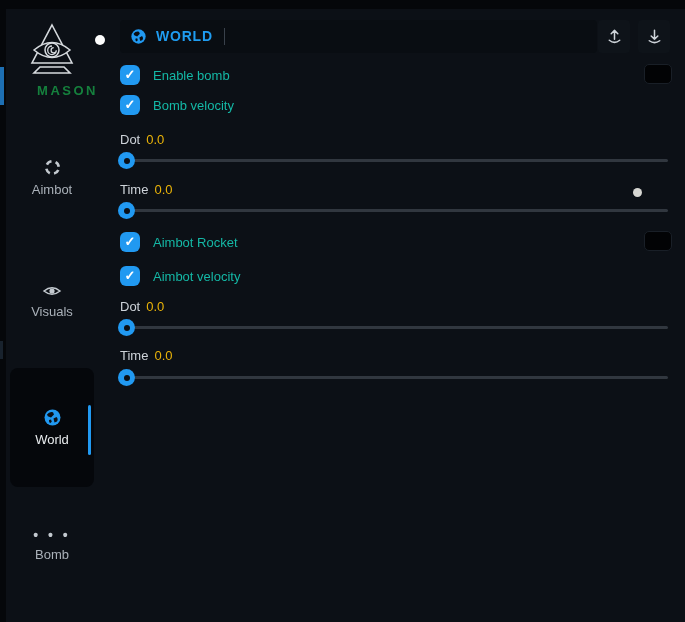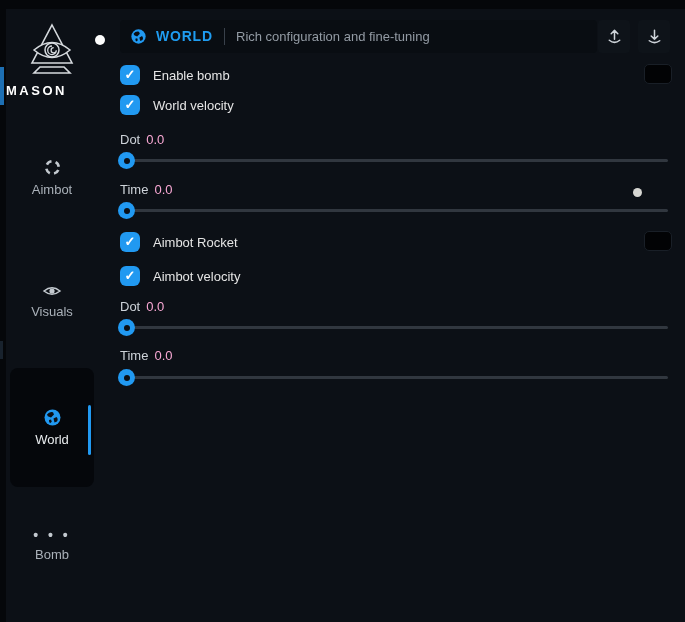--- a/index.html
+++ b/index.html
@@ -7,22 +7,22 @@
   .stage { position:relative; width:685px; height:622px; background:#05070a; overflow:hidden; }
   .app { position:absolute; left:6px; top:9px; width:679px; height:613px; background:#0c1016; }
 
   
   .edge-blue { position:absolute; left:0; top:67px; width:4px; height:38px; background:#1d6fb3; }
   .edge-gray { position:absolute; left:0; top:341px; width:3px; height:18px; background:#18222d; }
 
   
   .sidebar { position:absolute; left:0; top:0; width:105px; height:613px; }
   .logo-art { position:absolute; left:23px; top:14px; }
-  .logo-text { position:absolute; left:0; top:74px; width:92px; text-align:left;
-               color:#ffffff; font-size:13px; font-weight:bold; letter-spacing:2.5px; }
+  .logo-text { position:absolute; left:0; top:74px; width:92px; text-align:right;
+               color:#15803d; font-size:13px; font-weight:bold; letter-spacing:2.5px; }
   .nav-item { position:absolute; left:0; width:92px; text-align:center; cursor:pointer; }
   .nav-icon { display:block; margin:0 auto 5px auto; }
   .nav-label { color:#aab1b9; font-size:13px; }
   .nav-aimbot { top:149px; }
   .nav-visuals { top:274px; }
   .nav-world { top:399px; }
   .nav-world .nav-label { color:#e9ecef; }
   .nav-misc { top:521px; }
   .selected-box { position:absolute; left:4px; top:359px; width:84px; height:119px;
                   background:#05070b; border-radius:8px; }
@@ -44,29 +44,29 @@
   .header-sub { position:absolute; left:116px; top:0; line-height:33px; color:#939ba4; font-size:13px; }
   .icon-btn { position:absolute; top:11px; width:32px; height:33px; background:#0e1319;
               border-radius:4px; cursor:pointer; display:flex; align-items:center; justify-content:center; }
   .btn-upload { left:592px; }
   .btn-download { left:632px; }
 
   
   .checkbox-row { position:absolute; left:114px; height:20px; display:flex; align-items:center; }
   .checkbox { width:20px; height:20px; border-radius:6px; background:#2199f1; color:#fff;
               font-size:13px; font-weight:bold; text-align:center; line-height:20px; cursor:pointer; }
-  .cb-label { margin-left:13px; color:#e5e5e5; font-size:13px; }
+  .cb-label { margin-left:13px; color:#14b8a6; font-size:13px; }
   .cr1 { top:56px; } .cr2 { top:86px; } .cr5 { top:223px; } .cr6 { top:257px; }
 
   .swatch { position:absolute; left:638px; width:28px; height:20px; background:#020305;
             border:1px solid #191f27; border-radius:5px; cursor:pointer; }
   .sw1 { top:55px; } .sw2 { top:222px; }
 
   .slider-label { position:absolute; left:114px; height:16px; font-size:13px; color:#ced3d9; }
-  .slider-label .val { color:#f9a8d4; margin-left:6px; }
+  .slider-label .val { color:#eab308; margin-left:6px; }
   .sl1 { top:123px; } .sl2 { top:173px; } .sl3 { top:290px; } .sl4 { top:339px; }
 
   .slider { position:absolute; left:114px; width:548px; height:17px; cursor:pointer; }
   .track { position:absolute; left:0; top:7px; width:100%; height:3px; background:#31373f; border-radius:2px; }
   .handle { position:absolute; left:-2px; top:0; width:17px; height:17px; border-radius:50%;
             background:#2199f1; cursor:pointer; }
   .handle::after { content:""; position:absolute; left:5.5px; top:5.5px; width:6px; height:6px;
                    border-radius:50%; background:#0b0f15; }
   .sd1 { top:143px; } .sd2 { top:193px; } .sd3 { top:310px; } .sd4 { top:360px; }
 </style>
@@ -128,21 +128,20 @@
 
     <div class="header-panel">
       <svg class="header-globe" width="17" height="17" viewBox="0 0 19 19">
         <circle cx="9.5" cy="9.5" r="8" fill="#2199f1"></circle>
         <path d="M4 6.5 Q6.5 3 10 4.2 L11 6.5 L8 9.5 L4.8 8.2 Z" fill="#090d12"></path>
         <path d="M10.5 10.5 L13.5 9 Q15.5 11 14 13.5 L11.5 14.5 Z" fill="#090d12"></path>
         <path d="M6 12 L8 11.5 L8.8 13.8 L7 15.2 Q5.8 13.8 6 12 Z" fill="#090d12"></path>
       </svg>
       <div class="header-title">WORLD</div>
       <div class="header-div"></div>
-      <div class="header-sub">Rich configuration and fine-tuning</div>
     </div>
 
     <div class="icon-btn btn-upload">
       <svg width="17" height="17" viewBox="0 0 18 18">
         <path d="M9 12 V2.5 M5.5 6 L9 2.5 L12.5 6" fill="none" stroke="#cfd4da" stroke-width="1.6" stroke-linecap="round" stroke-linejoin="round"></path>
         <path d="M3.5 13 Q9 17.5 14.5 13" fill="none" stroke="#cfd4da" stroke-width="1.6" stroke-linecap="round"></path>
       </svg>
     </div>
     <div class="icon-btn btn-download">
       <svg width="17" height="17" viewBox="0 0 18 18">
@@ -152,21 +151,21 @@
     </div>
 
     <div class="checkbox-row cr1">
       <div class="checkbox">✓</div>
       <div class="cb-label">Enable bomb</div>
     </div>
     <div class="swatch sw1"></div>
 
     <div class="checkbox-row cr2">
       <div class="checkbox">✓</div>
-      <div class="cb-label">World velocity</div>
+      <div class="cb-label">Bomb velocity</div>
     </div>
 
     <div class="slider-label sl1">
       <span>Dot</span><span class="val">0.0</span>
     </div>
     <div class="slider sd1">
       <div class="track"></div>
       <div class="handle"></div>
     </div>
 

